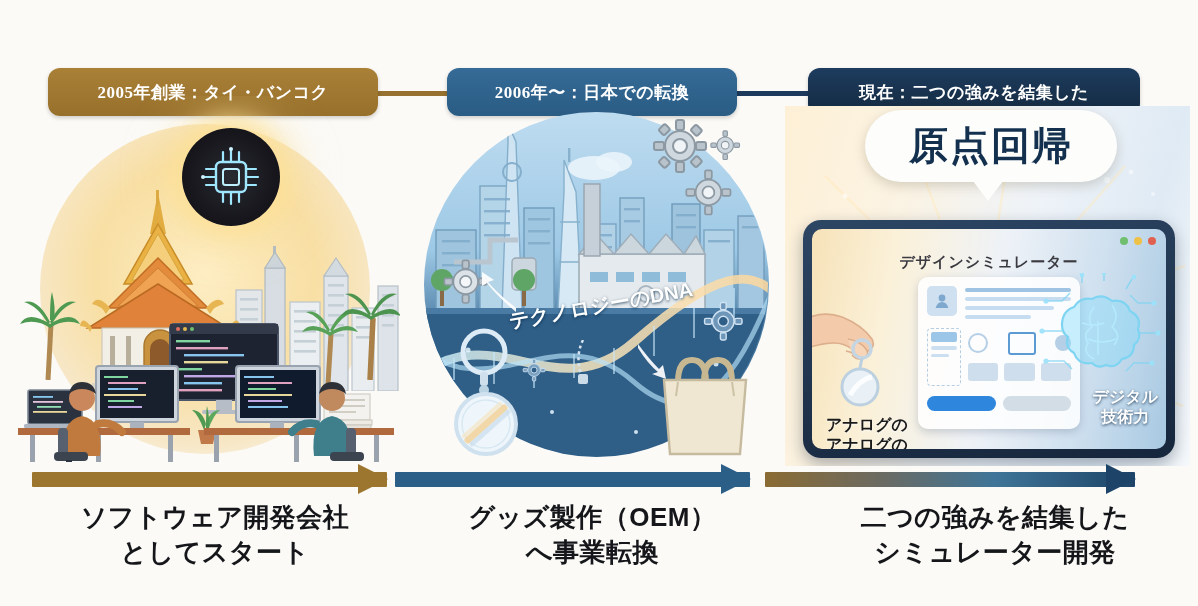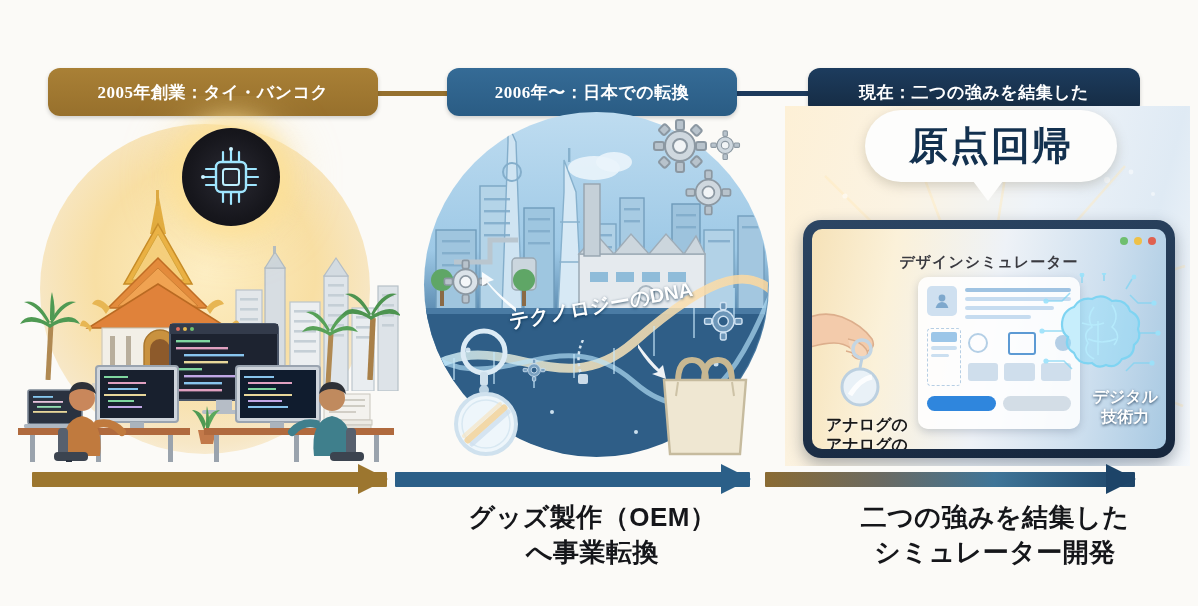--- a/index.html
+++ b/index.html
@@ -742,20 +742,24 @@
       <div class="bar"></div>
         <div class="head"></div>
     </div>
     <div class="arrow a3">
       <div class="bar"></div>
         <div class="head"></div>
     </div>
   </div>
 
   <div class="captions">
+    <div class="caption c1">
+      <div>ソフトウェア開発会社</div>
+      <div>としてスタート</div>
+    </div>
     <div class="caption c2">
       <div>グッズ製作（OEM）</div>
       <div>へ事業転換</div>
     </div>
     <div class="caption c3">
       <div>二つの強みを結集した</div>
       <div>シミュレーター開発</div>
     </div>
   </div>
 

